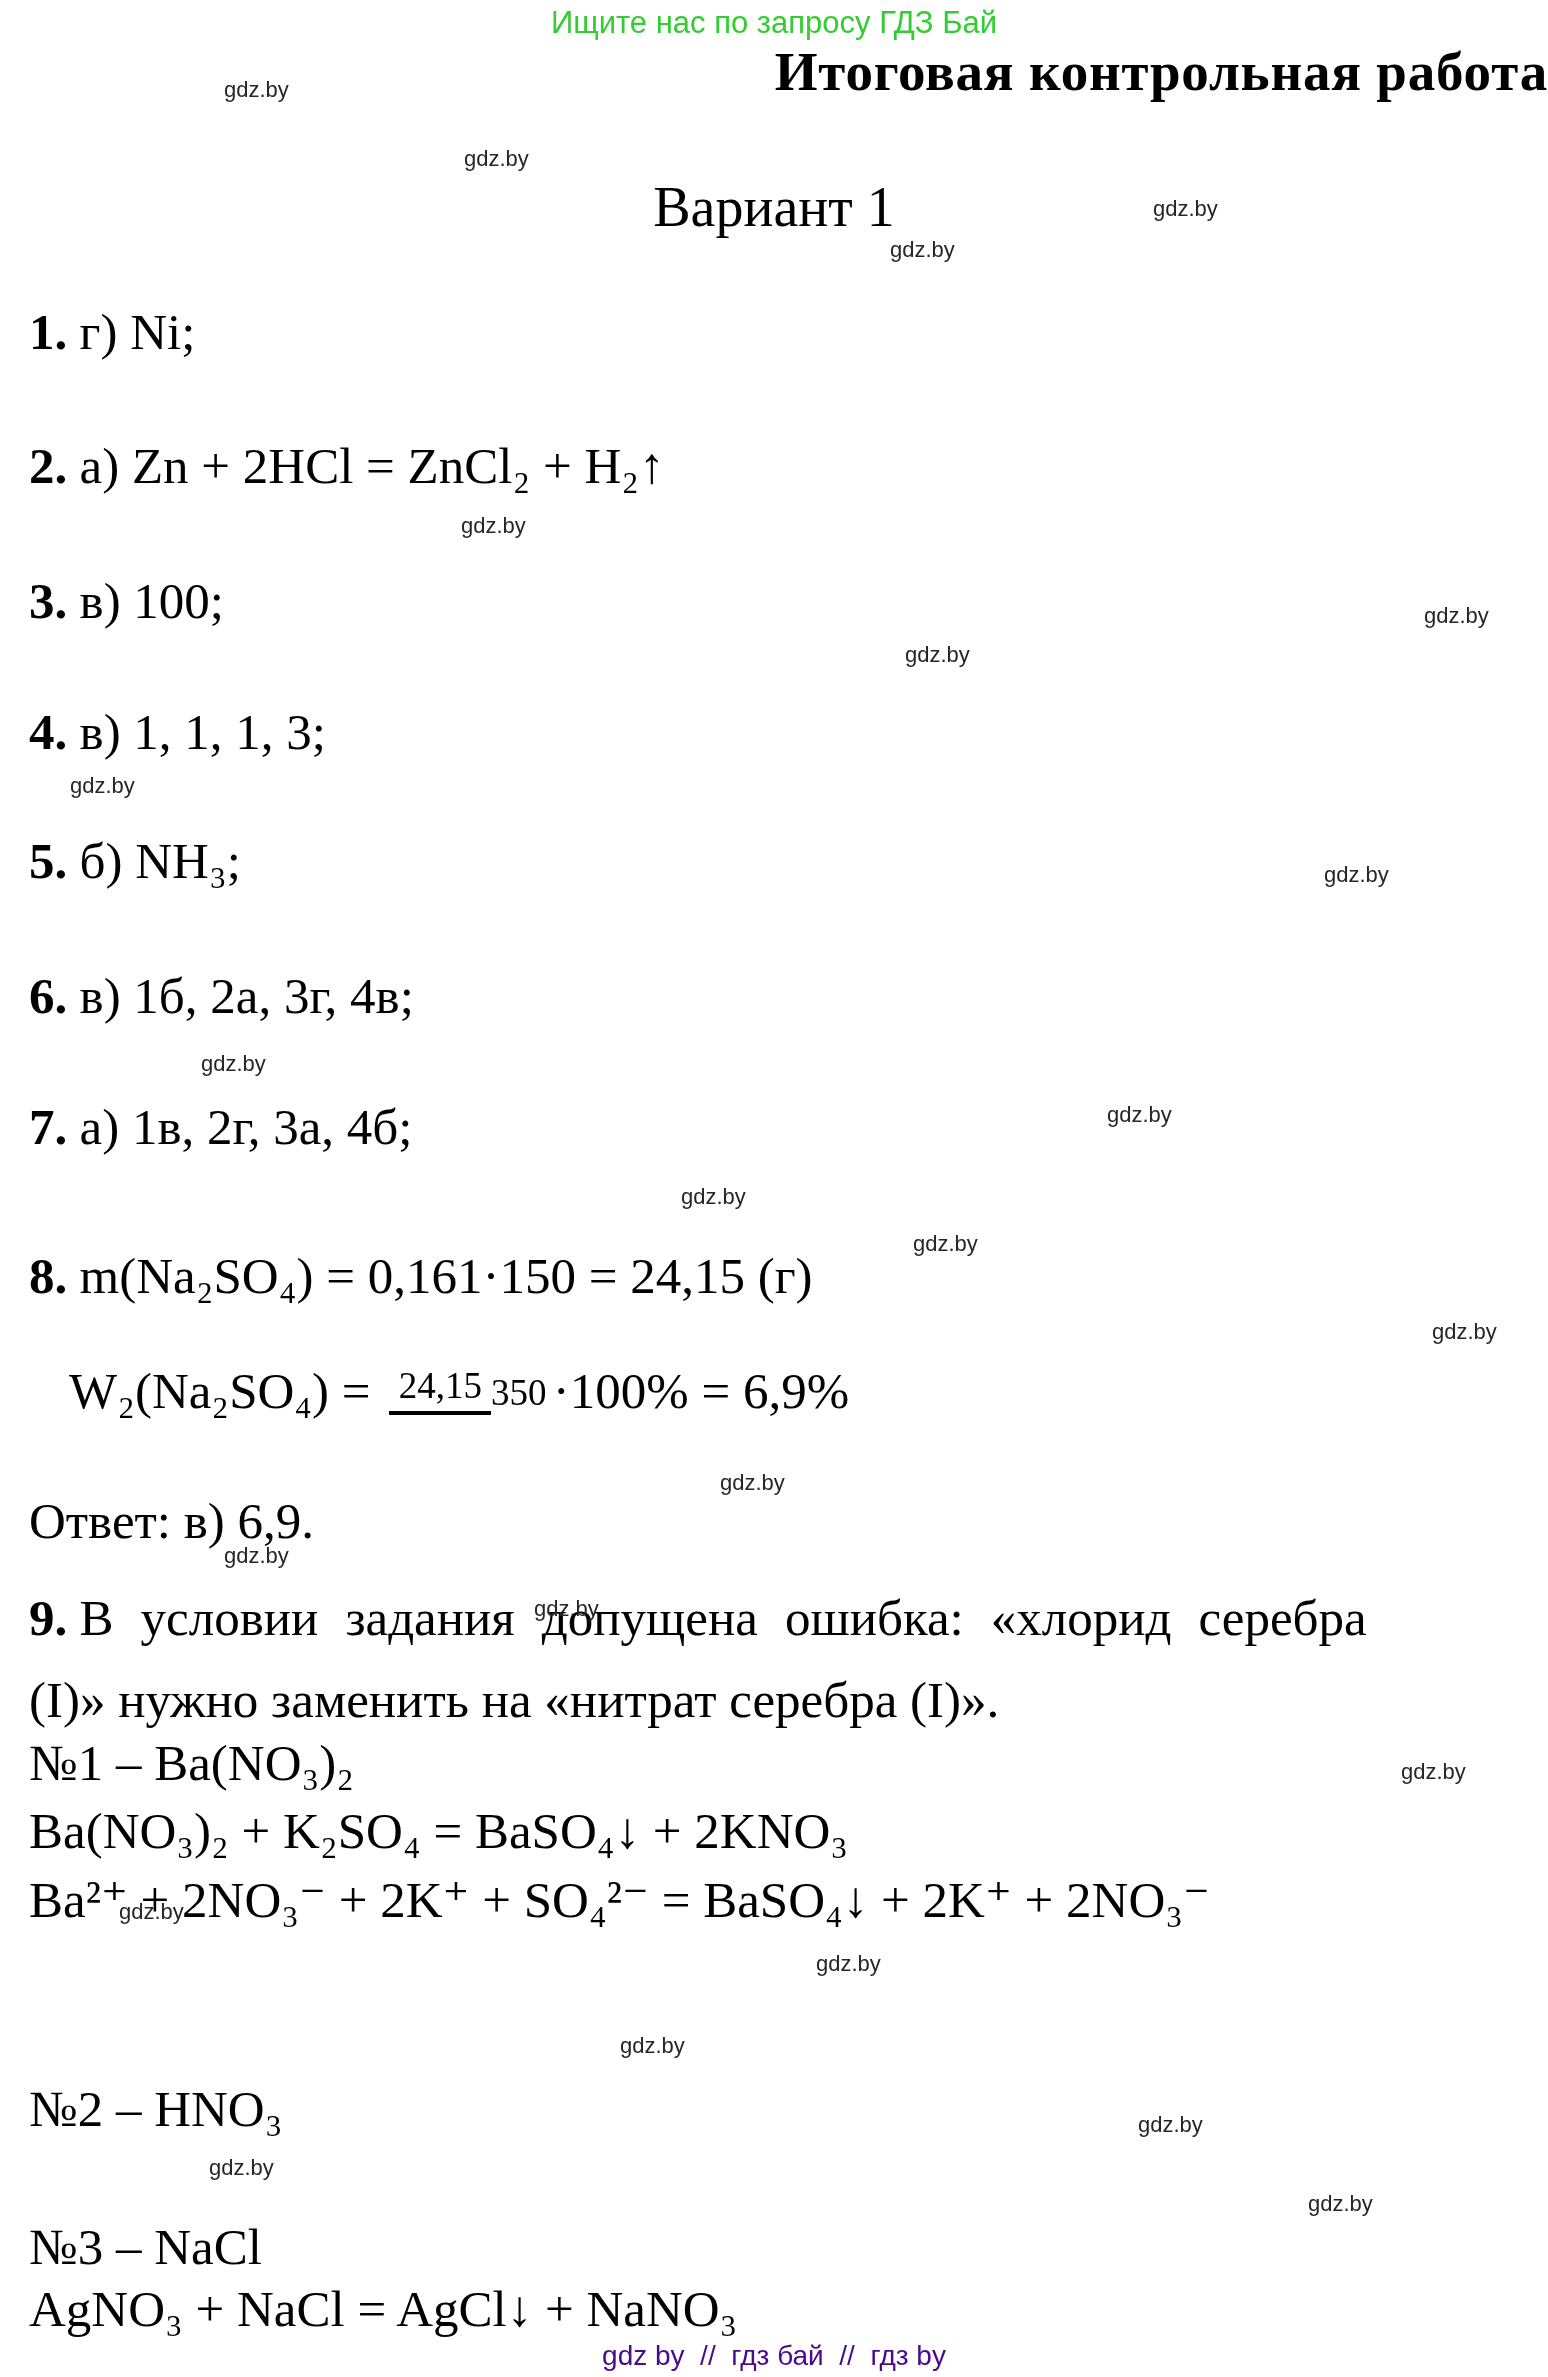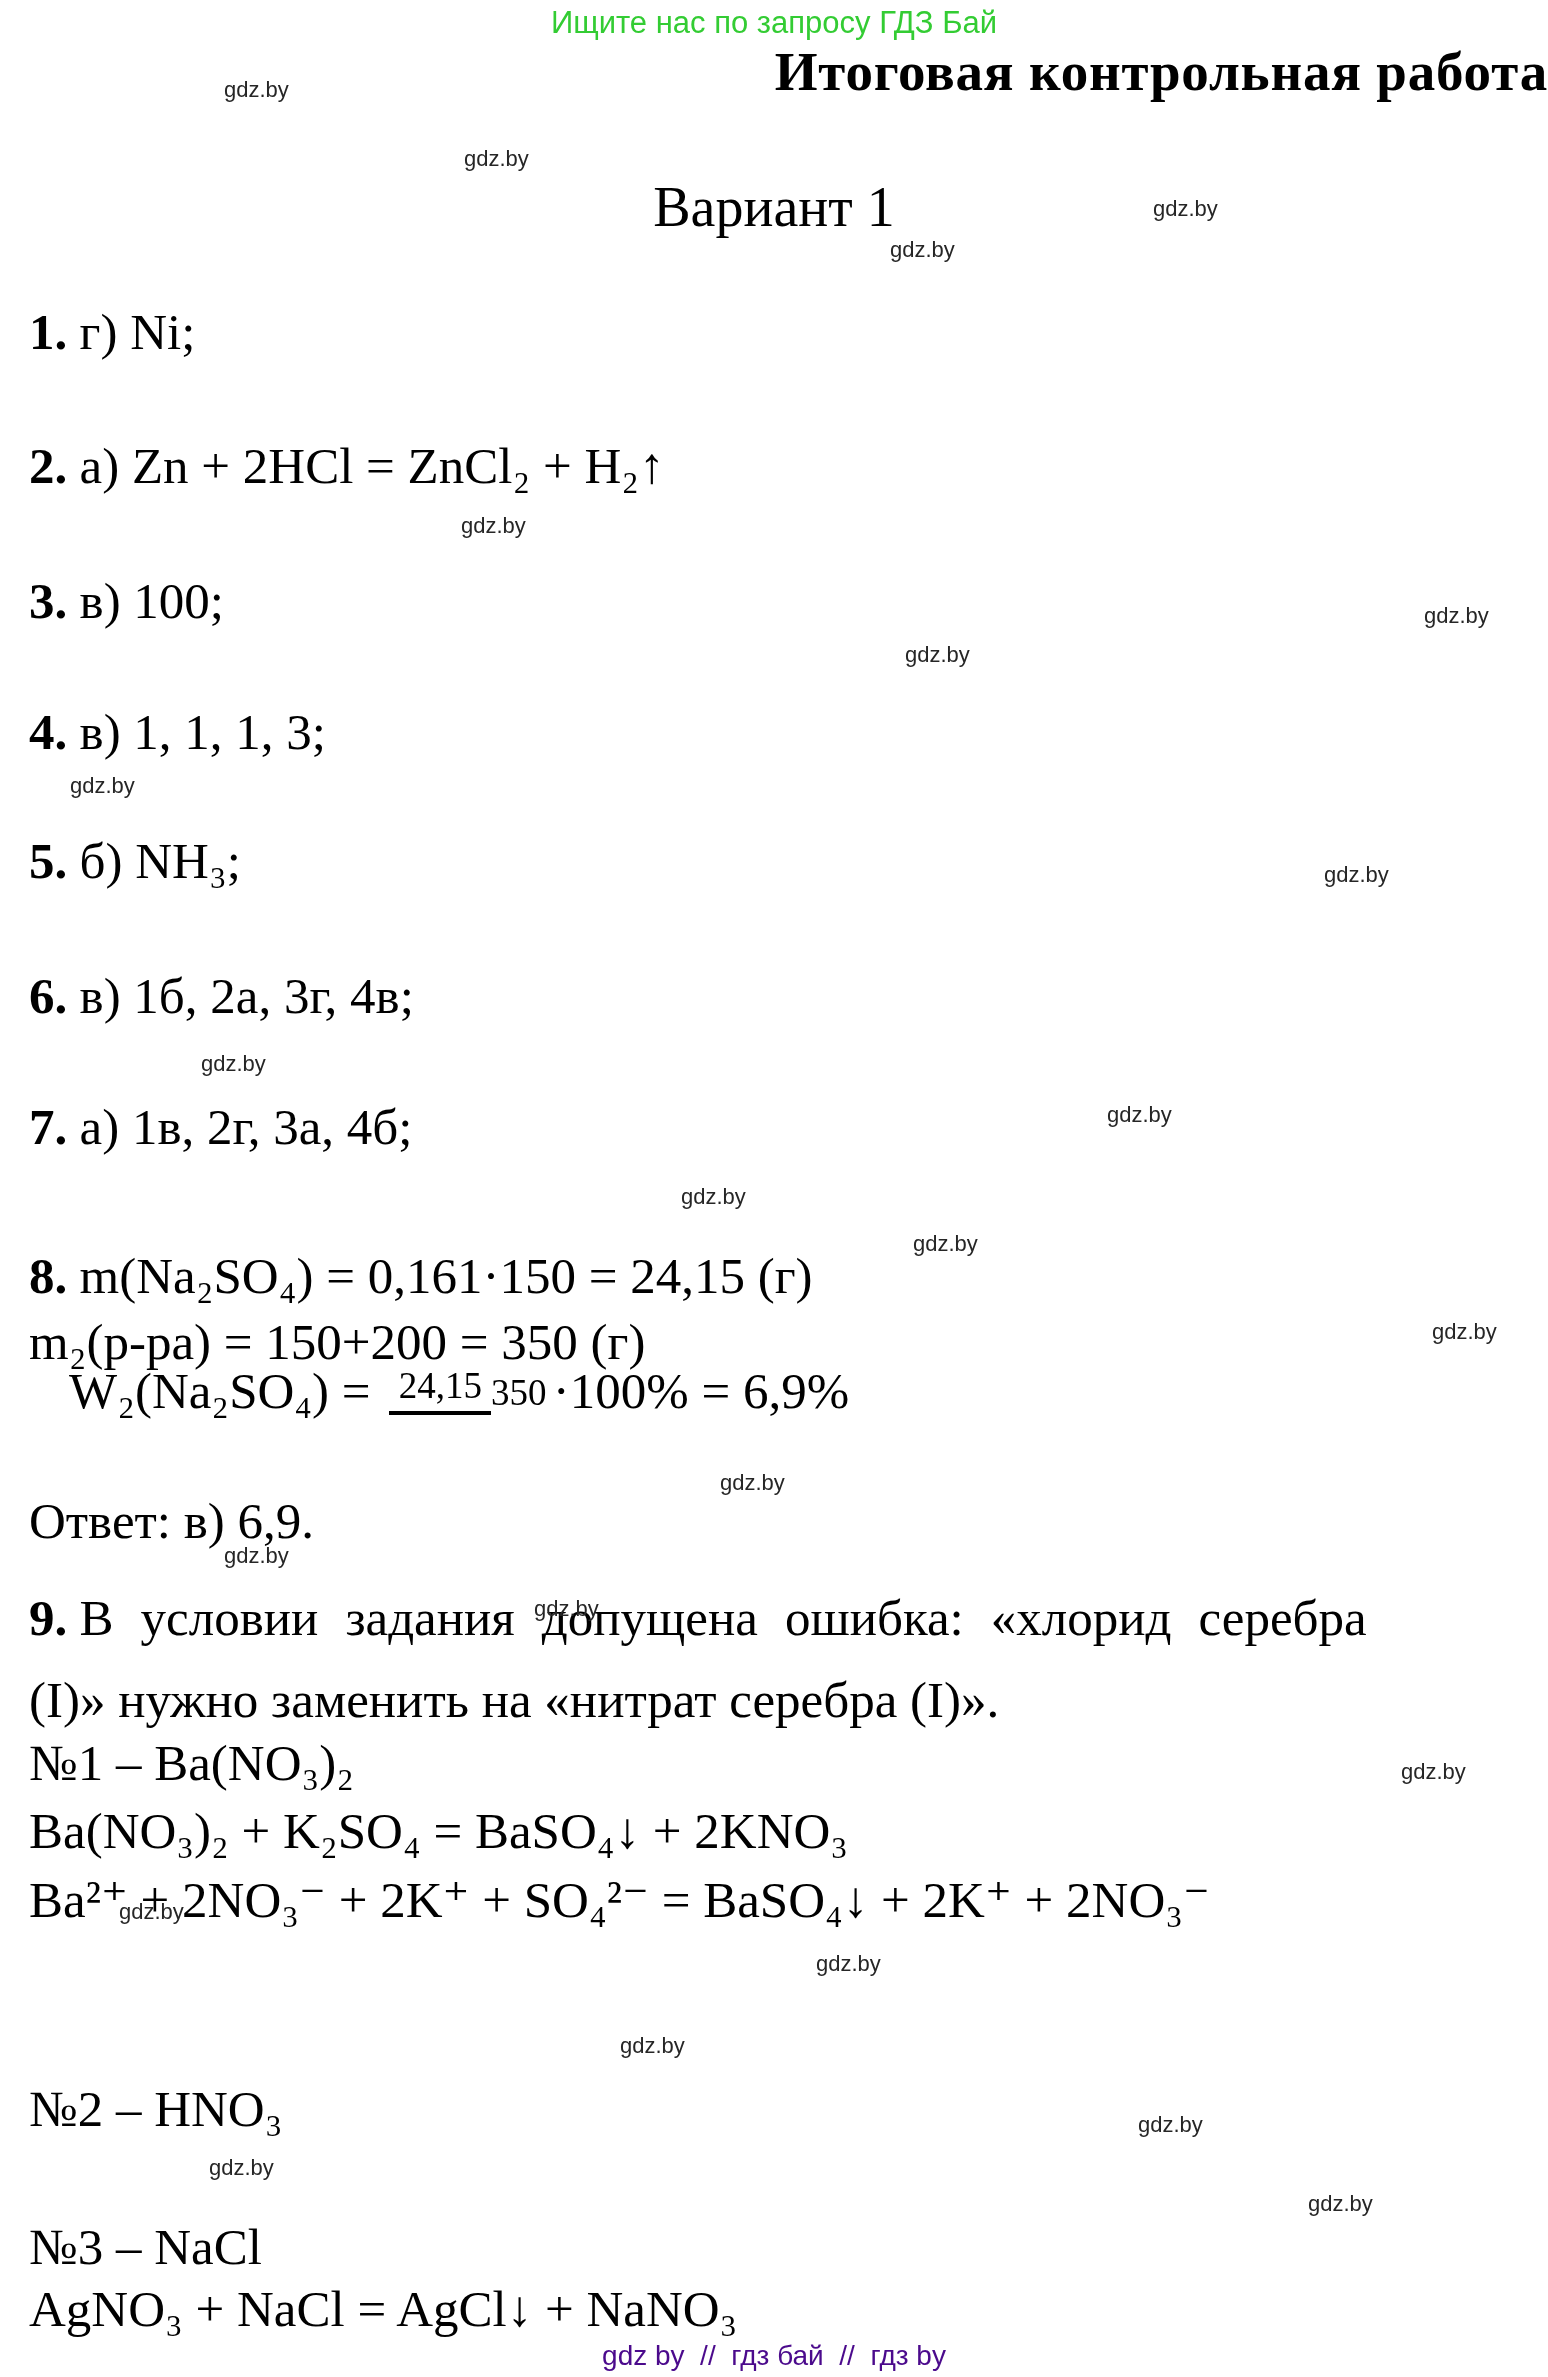--- a/index.html
+++ b/index.html
@@ -107,21 +107,20 @@
   <div class="line" style="top:970px">
     <span class="num">6.</span><span>в) 1б, 2а, 3г, 4в;</span>
   </div>
   <div class="line" style="top:1101px">
     <span class="num">7.</span><span>а) 1в, 2г, 3а, 4б;</span>
   </div>
 
   <div class="line" style="top:1250px">
     <span class="num">8.</span><span>m(Na₂SO₄) = 0,161·150 = 24,15 (г)</span>
   </div>
-  <div class="line" style="top:1316px">m₂(р-ра) = 150+200 = 350 (г)</div>
   <div class="wline">
     <span>W₂(Na₂SO₄) = </span><span class="frac"><span class="fnum">24,15</span><span class="fden">350</span></span><span>·100% = 6,9%</span>
   </div>
   <div class="line" style="top:1495px">Ответ: в) 6,9.</div>
 
   <div class="line justify" style="top:1592px">
     <span class="num">9.</span><span>В условии задания допущена ошибка: «хлорид серебра</span>
   </div>
   <div class="line" style="top:1674px">(I)» нужно заменить на «нитрат серебра (I)».</div>
   <div class="line" style="top:1737px">№1 – Ba(NO₃)₂</div>

